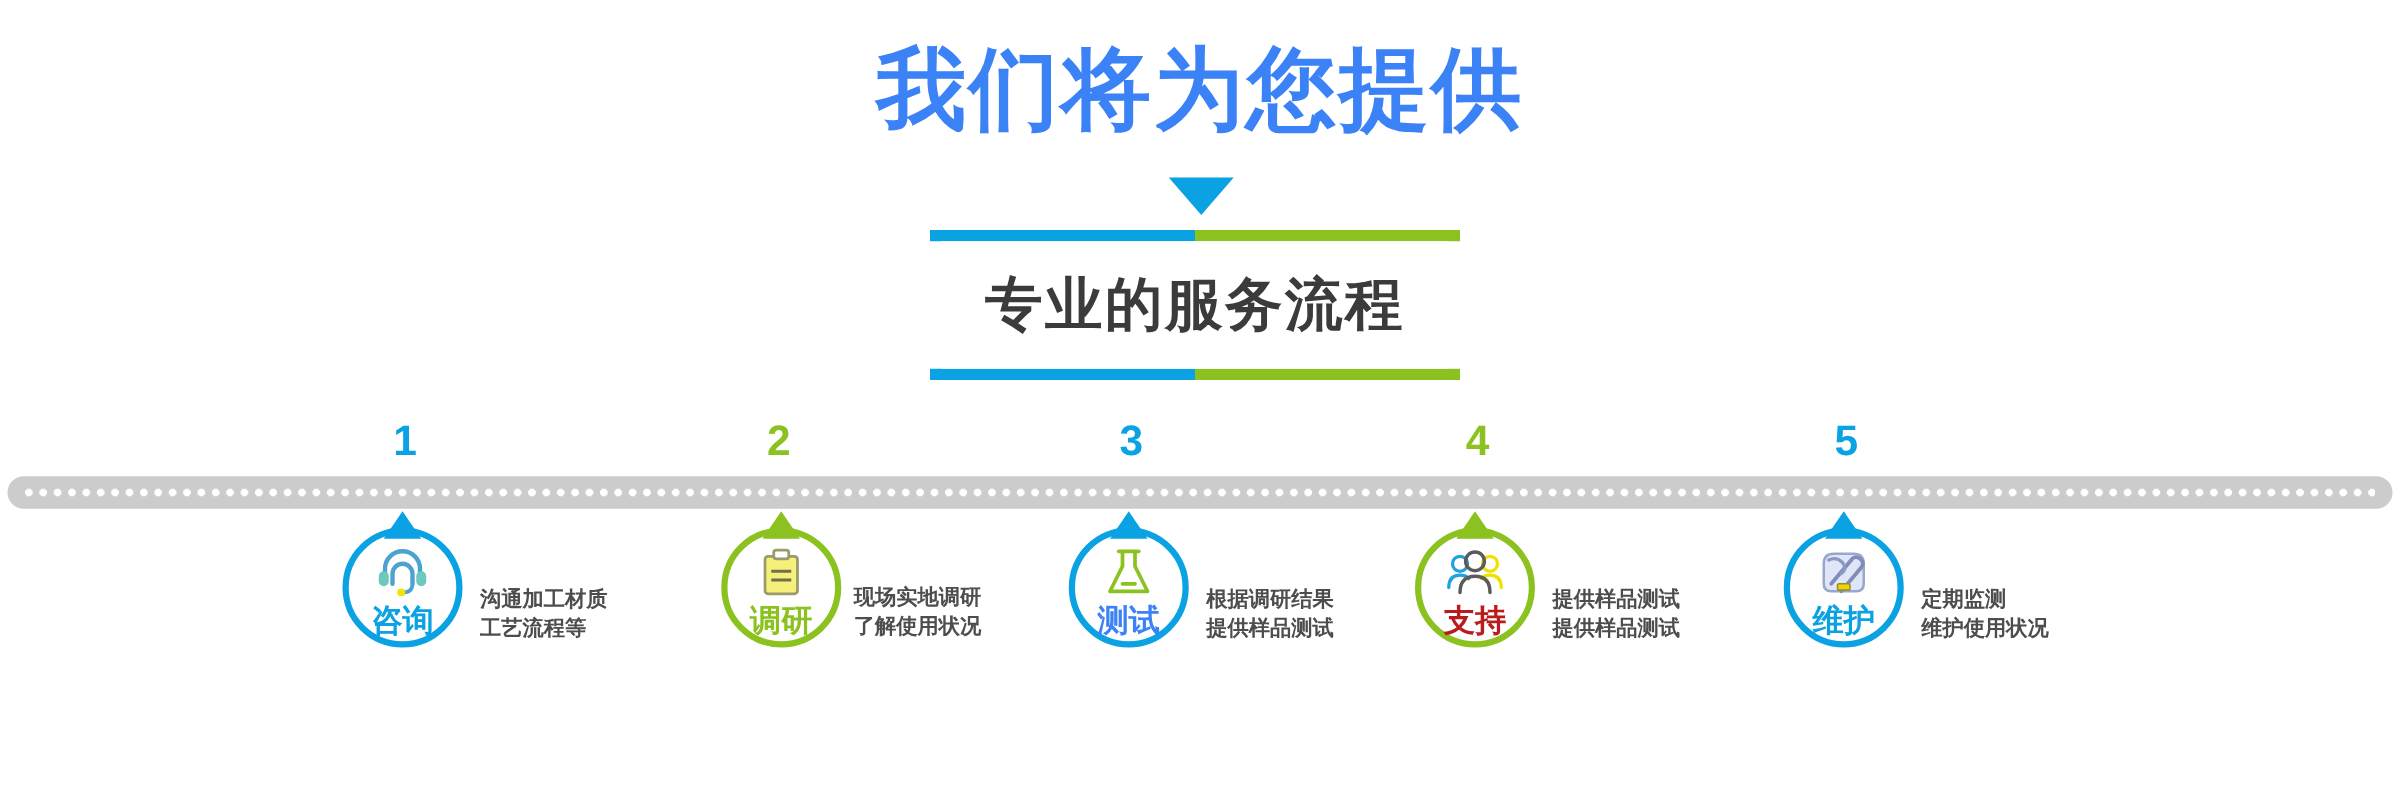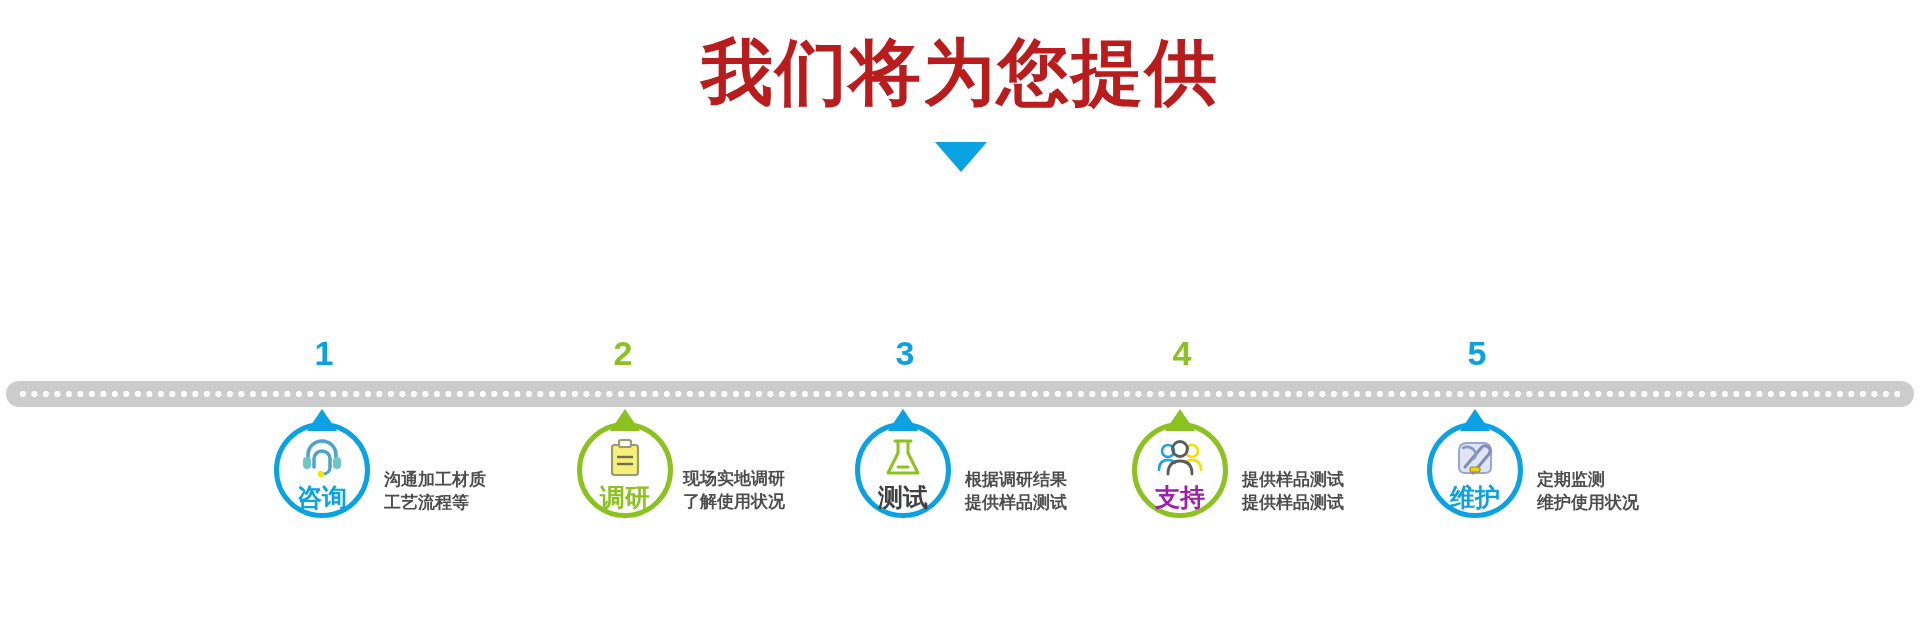--- a/index.html
+++ b/index.html
@@ -15,21 +15,21 @@
   
   .headline {
     position: absolute;
     top: 36px;
     left: 0;
     width: 1920px;
     text-align: center;
     font-size: 72px;
     font-weight: bold;
     letter-spacing: 2px;
-    color: #b91c1c;
+    color: #3b82f6;
     line-height: 1;
   }
 
   
   .caret {
     position: absolute;
     top: 142px;
     left: 935px;
     width: 0; height: 0;
     border-left: 26px solid transparent;
@@ -153,20 +153,25 @@
 </style>
 </head>
 <body>
 
 <div class="page">
 
   <div class="headline">我们将为您提供</div>
 
   <div class="caret"></div>
 
+  <div class="banner">
+    <div class="banner-frame-blue"></div>
+    <div class="banner-frame-green"></div>
+    <div class="banner-text">专业的服务流程</div>
+  </div>
 
   <div class="rail">
     <div class="rail-dots"></div>
   </div>
 
   <div class="step" style="left:274px;">
     <div class="step-num" style="left:20px; color:#0aa2e3;">1</div>
     <div class="circle-wrap" style="left:0px;">
       <div class="circle" style="border-color:#0aa2e3;"></div>
       <div class="notch" style="border-bottom-color:#0aa2e3;"></div>
@@ -208,42 +213,42 @@
   <div class="step" style="left:855px;">
     <div class="step-num" style="left:20px; color:#0aa2e3;">3</div>
     <div class="circle-wrap" style="left:0px;">
       <div class="circle" style="border-color:#0aa2e3;"></div>
       <div class="notch" style="border-bottom-color:#0aa2e3;"></div>
       <svg class="circle-icon" viewBox="0 0 48 40">
         <path d="M19 4 V16 L9 36 H39 L29 16 V4" fill="none" stroke="#8cc220" stroke-width="3" stroke-linejoin="round"></path>
         <line x1="16" y1="4" x2="32" y2="4" stroke="#8cc220" stroke-width="3" stroke-linecap="round"></line>
         <line x1="19" y1="30" x2="29" y2="30" stroke="#8cc220" stroke-width="3" stroke-linecap="round"></line>
       </svg>
-      <div class="circle-label" style="color:#404040;">测试</div>
+      <div class="circle-label" style="color:#3b82f6;">测试</div>
     </div>
     <div class="step-desc" style="left:110px;">
       <div>根据调研结果</div>
       <div>提供样品测试</div>
     </div>
   </div>
 
   <div class="step" style="left:1132px;">
     <div class="step-num" style="left:20px; color:#8cc220;">4</div>
     <div class="circle-wrap" style="left:0px;">
       <div class="circle" style="border-color:#8cc220;"></div>
       <div class="notch" style="border-bottom-color:#8cc220;"></div>
       <svg class="circle-icon" viewBox="0 0 48 40">
         <circle cx="12" cy="14" r="6" fill="none" stroke="#1ea2e0" stroke-width="2.6"></circle>
         <path d="M3 33 q0 -10 9 -10 q5 0 7 3" fill="none" stroke="#1ea2e0" stroke-width="2.6" stroke-linecap="round"></path>
         <circle cx="36" cy="14" r="6" fill="none" stroke="#f2e000" stroke-width="2.6"></circle>
         <path d="M45 33 q0 -10 -9 -10 q-5 0 -7 3" fill="none" stroke="#f2e000" stroke-width="2.6" stroke-linecap="round"></path>
         <circle cx="24" cy="12" r="7.5" fill="none" stroke="#5b5b5b" stroke-width="2.8"></circle>
         <path d="M12 37 q0 -13 12 -13 q12 0 12 13" fill="none" stroke="#5b5b5b" stroke-width="2.8" stroke-linecap="round"></path>
       </svg>
-      <div class="circle-label" style="color:#a21caf;text-align:center;">支持</div>
+      <div class="circle-label" style="color:#b91c1c;text-align:center;">支持</div>
     </div>
     <div class="step-desc" style="left:110px;">
       <div>提供样品测试</div>
       <div>提供样品测试</div>
     </div>
   </div>
 
   <div class="step" style="left:1427px;">
     <div class="step-num" style="left:20px; color:#0aa2e3;">5</div>
     <div class="circle-wrap" style="left:0px;">

